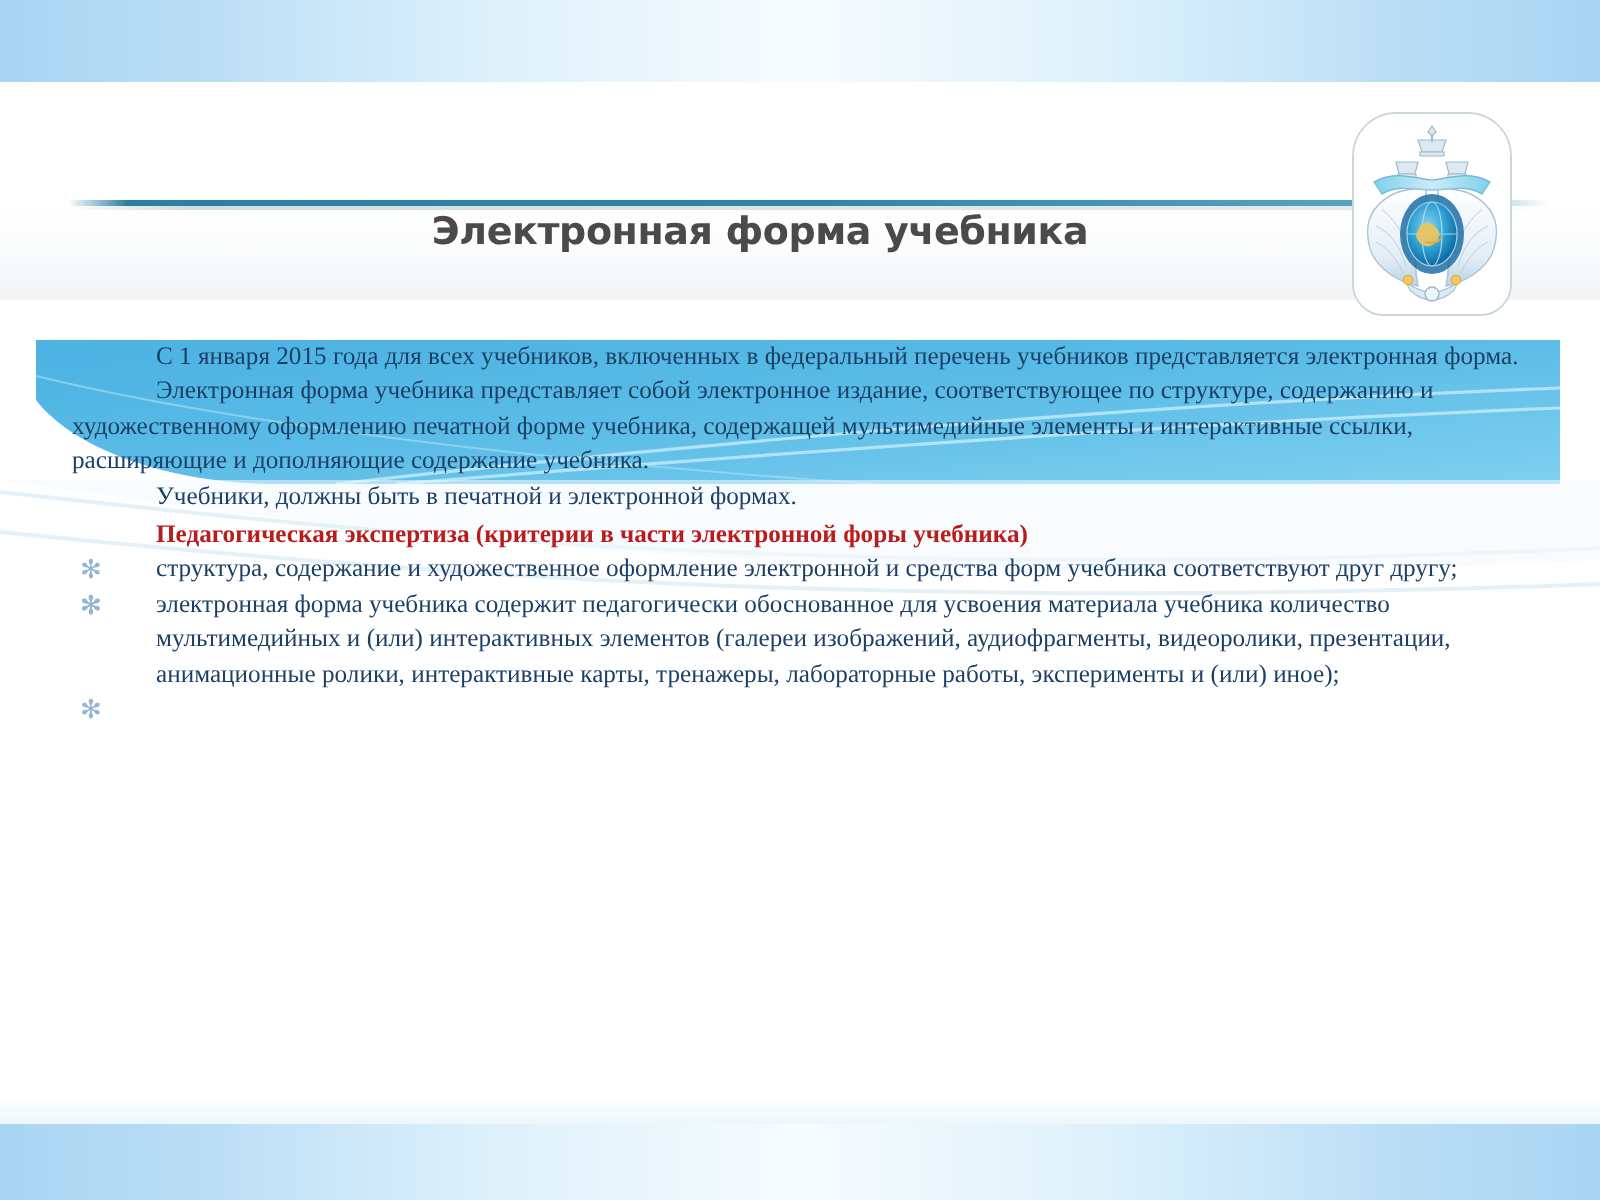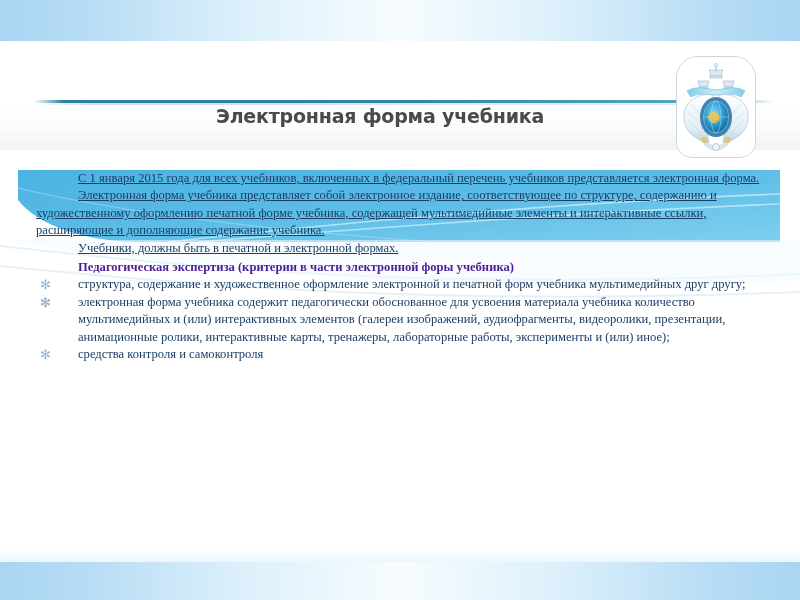--- a/index.html
+++ b/index.html
@@ -110,28 +110,27 @@
     top: 170px;
     width: 768px;
     font-size: 12.6px;
     line-height: 17.4px;
     color: #1b3f66;
   }
   .para {
     text-indent: 42px;
     margin: 0;
     padding: 0 6px 0 18px;
-    text-decoration: underline;
   }
   .heading {
     margin: 2px 0 0 0;
     padding: 0 6px 0 18px;
     text-indent: 42px;
     font-weight: bold;
-    color: #4c1d95;
+    color: #b91c1c;
   }
 
   ul.bullets {
     list-style: none;
     margin: 0;
     padding: 0;
   }
   ul.bullets > li {
     position: relative;
     padding: 0 14px 0 60px;
@@ -268,32 +267,31 @@
 
     <p class="para">С 1 января 2015 года для всех учебников, включенных в федеральный перечень учебников представляется электронная форма.</p>
     <p class="para">Электронная форма учебника представляет собой электронное издание, соответствующее по структуре, содержанию и художественному оформлению печатной форме учебника, содержащей мультимедийные элементы и интерактивные ссылки, расширяющие и дополняющие содержание учебника.</p>
     <p class="para">Учебники, должны быть в печатной и электронной формах.</p>
 
     <p class="heading">Педагогическая экспертиза (критерии в части электронной форы учебника)</p>
 
     <ul class="bullets">
       <li>
         <span class="star">✻</span>
-        <span>структура, содержание и художественное оформление электронной и печатной форм учебника мультимедийных друг другу;</span>
+        <span>структура, содержание и художественное оформление электронной и средства форм учебника соответствуют друг другу;</span>
       </li>
       <li>
         <span class="star">✻</span>
       </li>
       <li>
         <span class="star">✻</span>
         <span>электронная форма учебника содержит педагогически обоснованное для усвоения материала учебника количество мультимедийных и (или) интерактивных элементов (галереи изображений, аудиофрагменты, видеоролики, презентации, анимационные ролики, интерактивные карты, тренажеры, лабораторные работы, эксперименты и (или) иное);</span>
       </li>
       <li>
         <span class="star">✻</span>
-        <span>средства контроля и самоконтроля</span>
       </li>
     </ul>
   </div>
 
   <div class="band-bottom-fade"></div>
   <div class="band band-bottom"></div>
 
 </div>
 
 </body></html>

